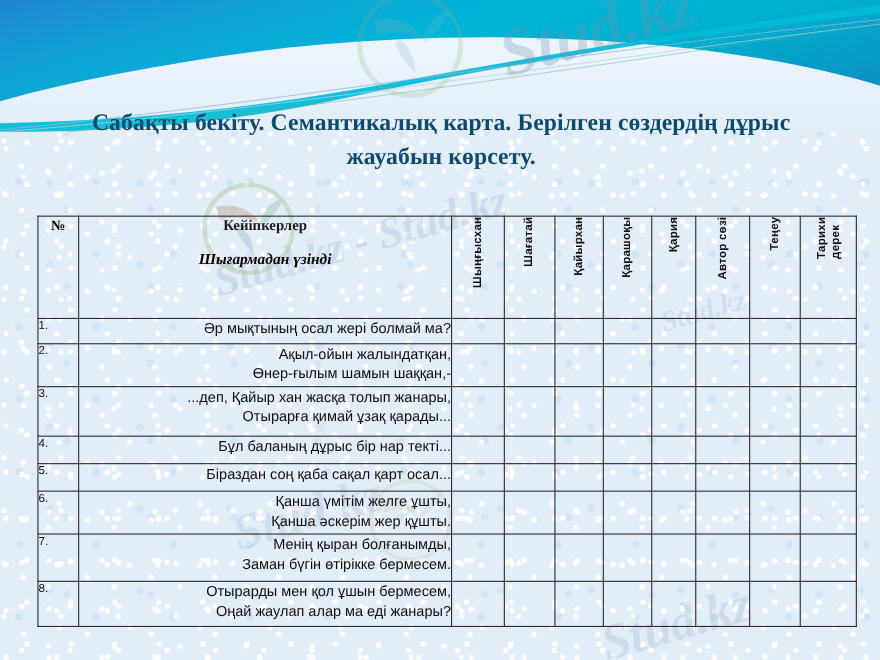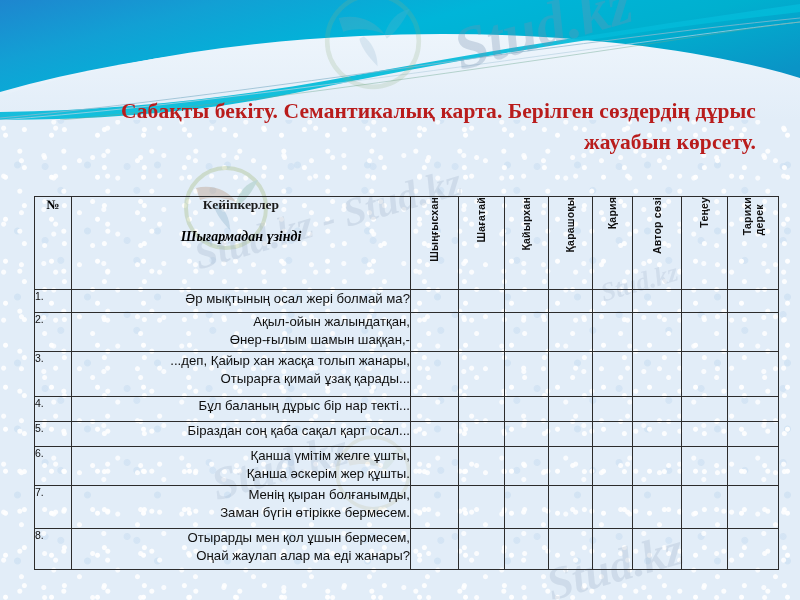--- a/index.html
+++ b/index.html
@@ -80,26 +80,26 @@
   .wm-logo-a { top: 160px; left: 178px; }
   .wm-logo-b { top: -14px; left: 318px; opacity: 0.30; }
   .wm-logo-c { top: 430px; left: 330px; opacity: 0.26; }
 
   
   .title {
     position: absolute;
     top: 96px;
     left: 46px;
     width: 710px;
-    text-align: right;
+    text-align: center;
     font-family: "Liberation Serif", serif;
     font-weight: bold;
     font-size: 21.5px;
     line-height: 1.42;
-    color: #b91c1c;
+    color: #0c4a6e;
     letter-spacing: 0.1px;
   }
 
   
   .tbl-wrap {
     position: absolute;
     top: 196px;
     left: 34px;
     width: 736px;
   }

